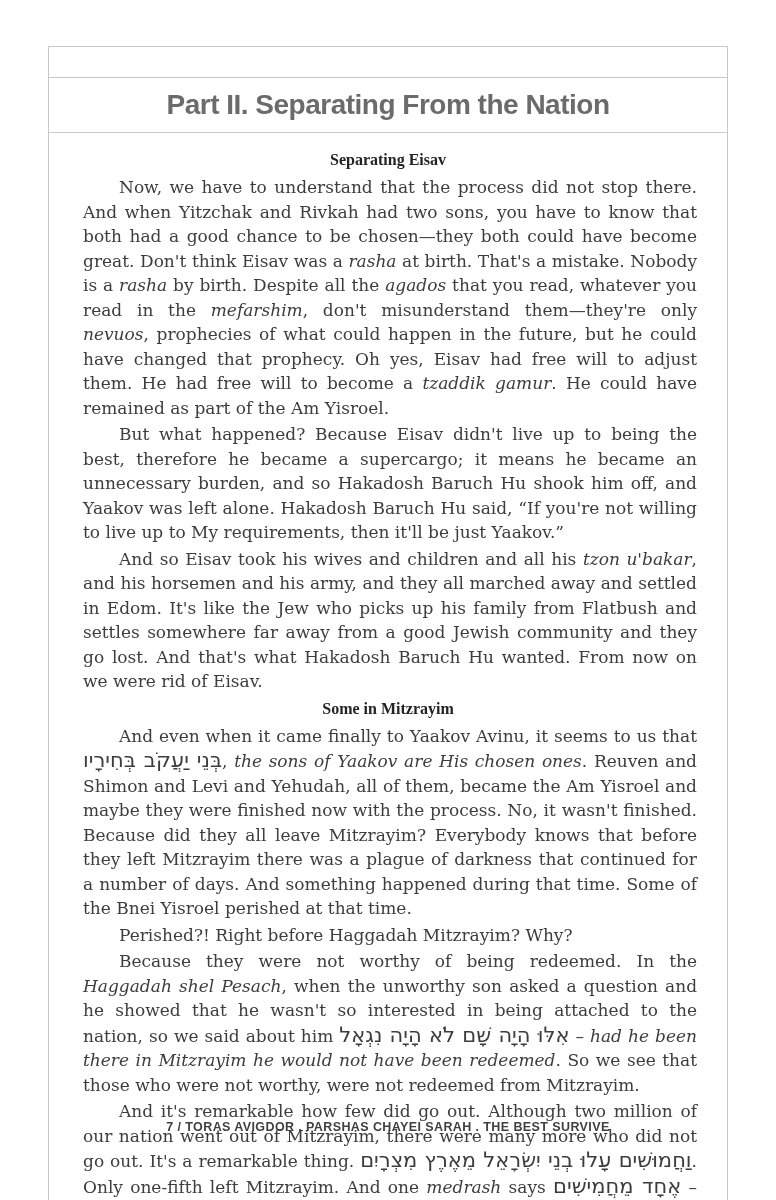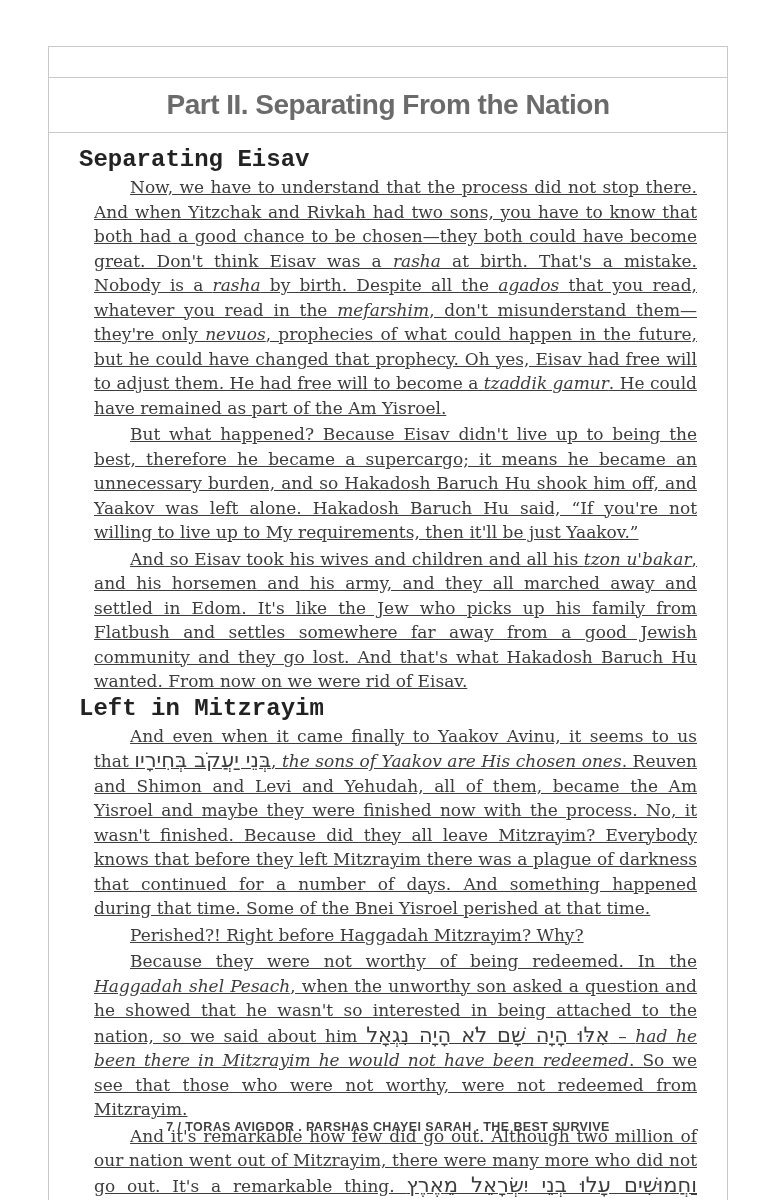--- a/index.html
+++ b/index.html
@@ -42,32 +42,32 @@
     white-space: nowrap;
   }
   .article {
     padding: 14px 30px 0 30px;
     color: var(--body-text, #3d3d3d);
     font-size: 17px;
     line-height: 24.5px;
     text-align: justify;
   }
   .article h3.heading {
-    font-family: Liberation Mono, monospace;
+    font-family: Liberation Serif, serif;
     font-weight: bold;
-    font-size: 24px;
+    font-size: 16px;
     line-height: 25px;
     color: var(--heading-text, #232323);
+    text-align: center;
     margin: 0 0 3px 0;
     text-indent: 0;
   }
   .article p.para {
-    margin: 0 0 2px 15px;
+    margin: 0 0 2px 4px;
     text-indent: 36px;
-    text-decoration: underline;
   }
   .it { font-style: italic; }
   .he {
     font-family: "DejaVu Sans", sans-serif;
     font-size: 21px;
     unicode-bidi: isolate;
     direction: rtl;
   }
   .footer {
     position: absolute;
@@ -89,21 +89,21 @@
   <div class="frame">
     <div class="strip"></div>
     <div class="title-row">
       <div class="title">Part II. Separating From the Nation</div>
     </div>
     <div class="article">
         <h3 class="heading">Separating Eisav</h3>
         <p class="para"><span>Now, we have to understand that the process did not stop there. And when Yitzchak and Rivkah had two sons, you have to know that both had a good chance to be chosen—they both could have become great. Don't think Eisav was a </span><span class="it">rasha</span><span> at birth. That's a mistake. Nobody is a </span><span class="it">rasha</span><span> by birth. Despite all the </span><span class="it">agados</span><span> that you read, whatever you read in the </span><span class="it">mefarshim</span><span>, don't misunderstand them—they're only </span><span class="it">nevuos</span><span>, prophecies of what could happen in the future, but he could have changed that prophecy. Oh yes, Eisav had free will to adjust them. He had free will to become a </span><span class="it">tzaddik gamur</span><span>. He could have remained as part of the Am Yisroel.</span></p>
         <p class="para"><span>But what happened? Because Eisav didn't live up to being the best, therefore he became a supercargo; it means he became an unnecessary burden, and so Hakadosh Baruch Hu shook him off, and Yaakov was left alone. Hakadosh Baruch Hu said, “If you're not willing to live up to My requirements, then it'll be just Yaakov.”</span></p>
         <p class="para"><span>And so Eisav took his wives and children and all his </span><span class="it">tzon u'bakar</span><span>, and his horsemen and his army, and they all marched away and settled in Edom. It's like the Jew who picks up his family from Flatbush and settles somewhere far away from a good Jewish community and they go lost. And that's what Hakadosh Baruch Hu wanted. From now on we were rid of Eisav.</span></p>
-        <h3 class="heading">Left in Mitzrayim</h3>
+        <h3 class="heading">Some in Mitzrayim</h3>
         <p class="para"><span>And even when it came finally to Yaakov Avinu, it seems to us that </span><span class="he" dir="rtl">בְּנֵי יַעֲקֹב בְּחִירָיו</span><span>, </span><span class="it">the sons of Yaakov are His chosen ones</span><span>. Reuven and Shimon and Levi and Yehudah, all of them, became the Am Yisroel and maybe they were finished now with the process. No, it wasn't finished. Because did they all leave Mitzrayim? Everybody knows that before they left Mitzrayim there was a plague of darkness that continued for a number of days. And something happened during that time. Some of the Bnei Yisroel perished at that time.</span></p>
         <p class="para"><span>Perished?! Right before Haggadah Mitzrayim? Why?</span></p>
         <p class="para"><span>Because they were not worthy of being redeemed. In the </span><span class="it">Haggadah shel Pesach</span><span>, when the unworthy son asked a question and he showed that he wasn't so interested in being attached to the nation, so we said about him </span><span class="he" dir="rtl">אִלּוּ הָיָה שָׁם לֹא הָיָה נִגְאָל</span><span> – </span><span class="it">had he been there in Mitzrayim he would not have been redeemed</span><span>. So we see that those who were not worthy, were not redeemed from Mitzrayim.</span></p>
         <p class="para"><span>And it's remarkable how few did go out. Although two million of our nation went out of Mitzrayim, there were many more who did not go out. It's a remarkable thing. </span><span class="he" dir="rtl">וַחֲמוּשִׁים עָלוּ בְנֵי יִשְׂרָאֵל מֵאֶרֶץ מִצְרָיִם</span><span>. Only one-fifth left Mitzrayim. And one </span><span class="it">medrash</span><span> says </span><span class="he" dir="rtl">אֶחָד מֵחֲמִישִׁים</span><span> – </span><span class="it">one out of every fifty</span></p>
       </div>
   </div>
   <div class="footer">7 / TORAS AVIGDOR . PARSHAS CHAYEI SARAH . THE BEST SURVIVE</div>
 </div>
 
 </body></html>

